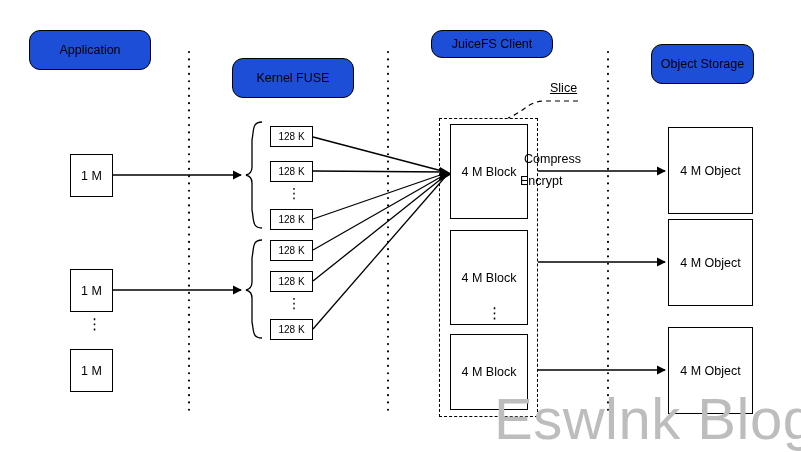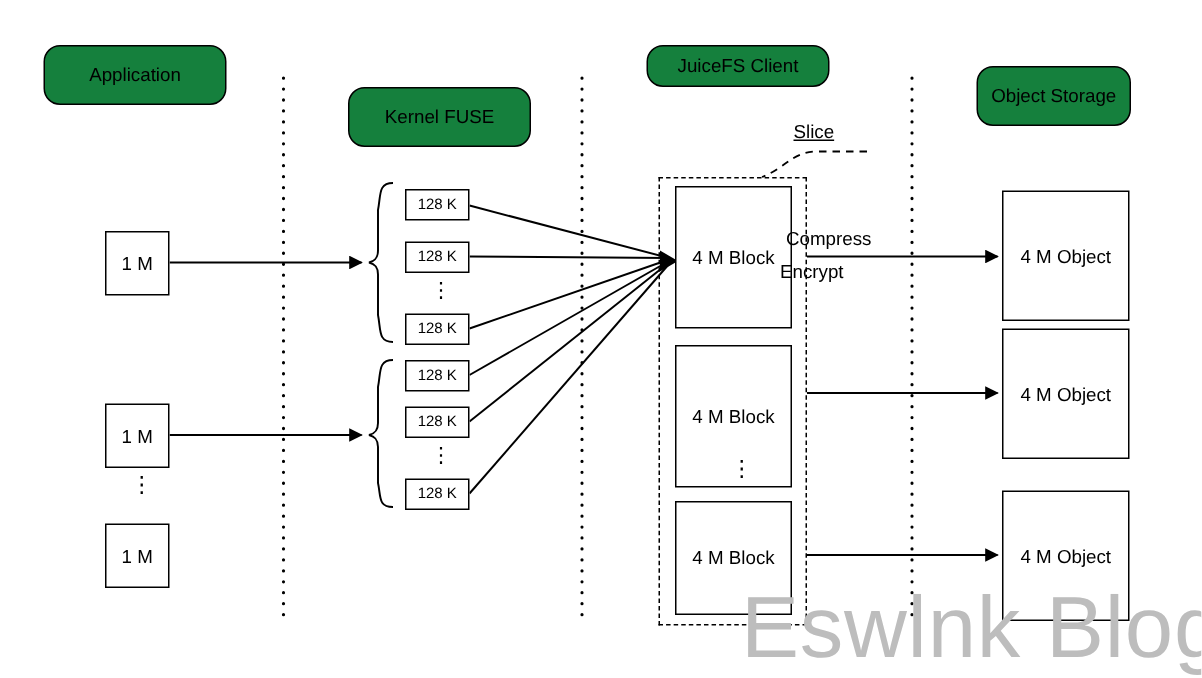--- a/index.html
+++ b/index.html
@@ -21,21 +21,21 @@
     position: absolute;
     left: 0;
     top: 0;
     width: 801px;
     height: 452px;
   }
   .lane-header {
     position: absolute;
     border: 1.3px solid #000000;
     border-radius: 11px;
-    background: #15803d;
+    background: #1d4ed8;
     display: flex;
     align-items: center;
     justify-content: center;
     font-size: 12.5px;
     color: #000000;
     box-sizing: border-box;
   }
   .node-box {
     position: absolute;
     border: 1.3px solid #000000;
@@ -170,21 +170,21 @@
   </div>
   <div class="floating-label" style="left:287px; top:296px; font-size:14px; line-height:1;">
     <span>⋮</span>
   </div>
   <div class="node-box small" style="left:270px; top:319px; width:43px; height:21px;">
     <span>128 K</span>
   </div>
 
   <div class="slice-container" style="left:439px; top:118px; width:99px; height:299px;"></div>
 
-  <div class="floating-label" style="left:529px; top:81px;text-decoration:underline;">
+  <div class="floating-label" style="left:550px; top:81px;text-decoration:underline;">
     <span>Slice</span>
   </div>
 
   <div class="node-box" style="left:450px; top:124px; width:78px; height:95px;">
     <span>4 M Block</span>
   </div>
   <div class="node-box" style="left:450px; top:230px; width:78px; height:95px;">
     <span>4 M Block</span>
   </div>
   <div class="floating-label" style="left:487px; top:305px; font-size:15px; line-height:1;">

